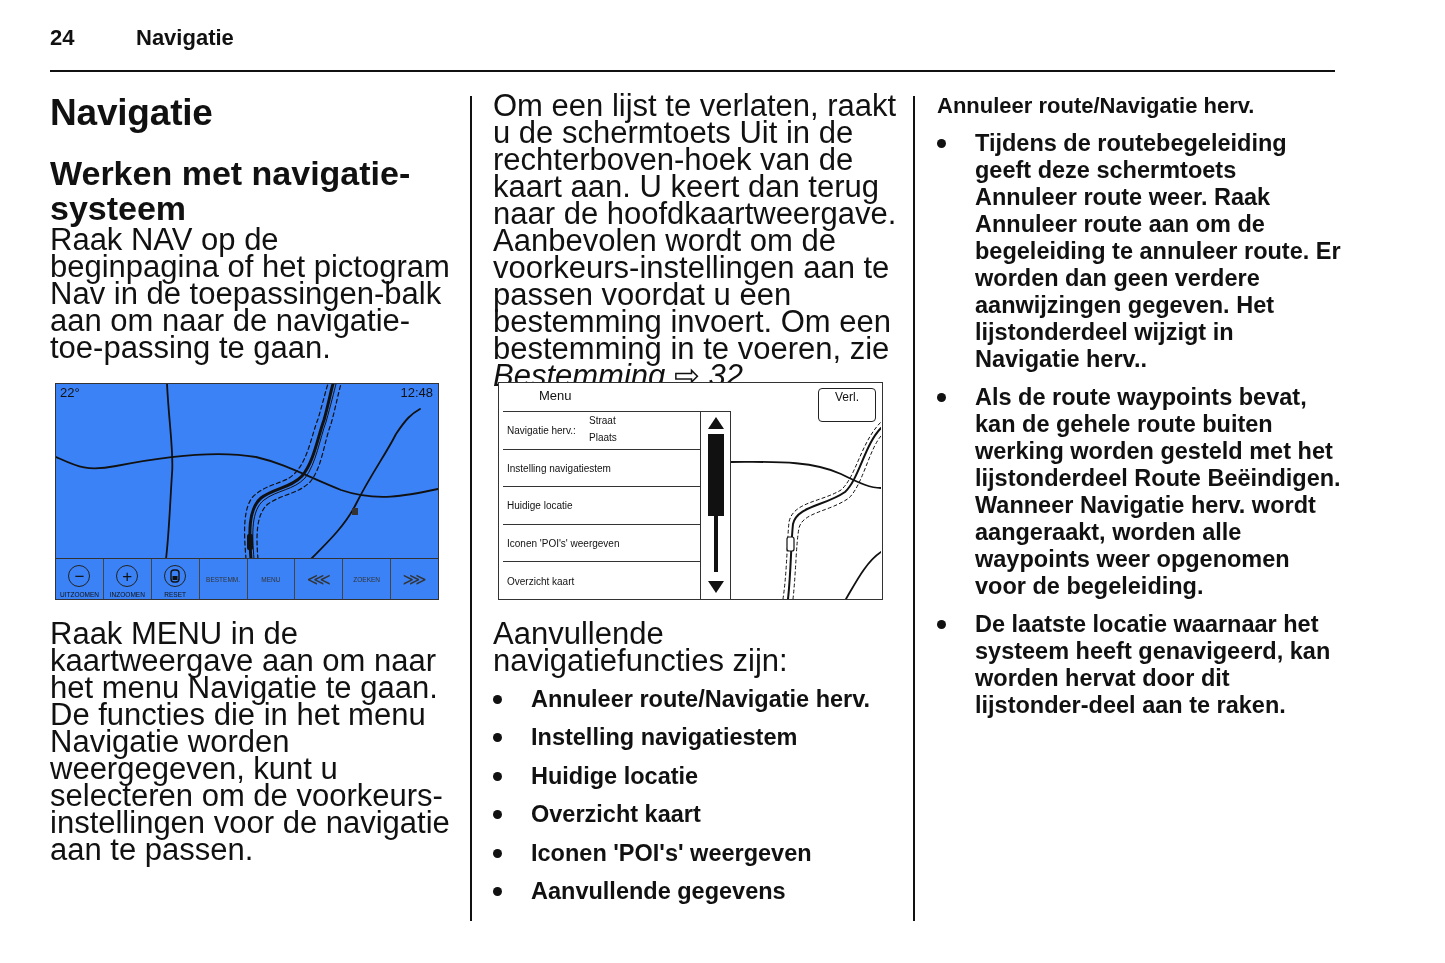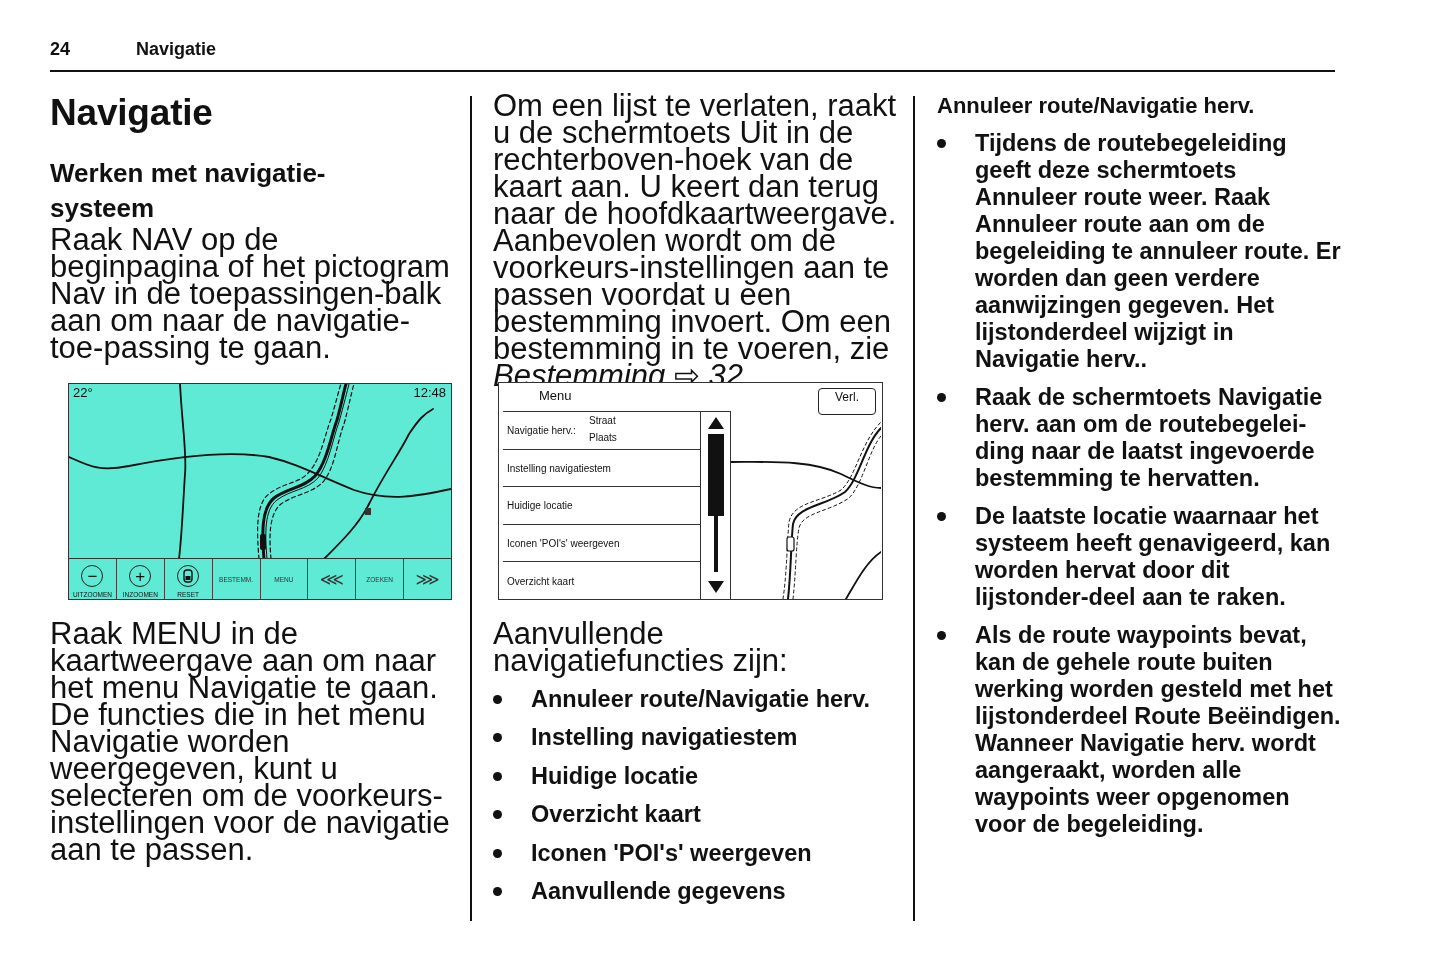--- a/index.html
+++ b/index.html
@@ -1,59 +1,59 @@
 <!DOCTYPE html>
 <html><head>
 <meta charset="utf-8">
 <style>
   html, body { margin: 0; padding: 0; background: #ffffff; }
   body { width: 1445px; height: 963px; position: relative; overflow: hidden;
          font-family: "Liberation Sans", sans-serif; color: #111111; }
-  .running-head { position: absolute; left: 50px; top: 39px; font-weight: bold; font-size: 18px; }
+  .running-head { position: absolute; left: 50px; top: 25px; font-weight: bold; font-size: 22px; }
   .running-head .pnum { display: inline-block; width: 86px; }
   .rule { position: absolute; left: 50px; top: 70px; width: 1285px; height: 2px; background: #111; }
   .coldiv { position: absolute; width: 1.5px; background: #111; top: 96px; height: 825px; }
   .col { position: absolute; top: 88px; }
   .col1 { left: 50px; width: 400px; }
   .col2 { left: 493px; width: 410px; top: 92px; }
   .col3 { left: 937px; width: 405px; top: 92px; }
   h1 { font-size: 37px; font-weight: bold; margin: 2px 0 0 0; line-height: 46px; letter-spacing: -0.2px; }
-  h2 { font-size: 26px; font-weight: bold; margin: 20px 0 0 0; line-height: 35px; }
+  h2 { font-size: 34px; font-weight: bold; margin: 20px 0 0 0; line-height: 35px; }
   h3 { font-size: 22px; font-weight: bold; margin: 0; line-height: 28px; }
   p { font-size: 31px; line-height: 27px; margin: 0; }
   .mt10 { }
   ul.bul { list-style: none; margin: 0; padding: 0; }
   ul.bul li { position: relative; padding-left: 38px; font-size: 23.5px; line-height: 27px; font-weight: bold; }
   ul.bul li .dot { position: absolute; left: 0; top: 9px; width: 9px; height: 9px; border-radius: 50%; background: #111; }
   .short li { margin-top: 11.5px; }
   .long li { margin-top: 11px; }
   .long li:first-child { margin-top: 10px; }
   em { font-style: italic; }
 
   
   .fig1 { position: absolute; left: 55px; top: 383px; width: 384px; height: 217px;
-          border: 1.5px solid #333; box-sizing: border-box; background: #5eead4; margin-left: 13px; }
+          border: 1.5px solid #333; box-sizing: border-box; background: #3b82f6; }
   .fig1 svg.map { position: absolute; left: 0; top: 0; }
   .fig1 .temp { position: absolute; left: 4px; top: 1px; font-size: 13px; }
   .fig1 .clock { position: absolute; right: 5px; top: 1px; font-size: 13px; }
   .toolbar { position: absolute; left: 0; bottom: 0; width: 100%; height: 41px; border-top: 1.5px solid #333;
              display: flex; box-sizing: border-box; }
   .tb { flex: 1; border-right: 1px solid #444; position: relative; display: flex; align-items: center; justify-content: center; }
   .tb:last-child { border-right: none; }
   .tb .tlabel { position: absolute; bottom: 1px; left: 0; right: 0; text-align: center; font-size: 6.5px; }
   .tb .ticon { position: absolute; top: 6px; left: 50%; transform: translateX(-50%); width: 22px; height: 22px;
                border: 1.5px solid #222; border-radius: 50%; box-sizing: border-box; display: flex; align-items: center; justify-content: center; font-size: 17px; line-height: 1; }
   .tb .ttext { font-size: 6.5px; color: #333; }
   .tb .tglyph { font-size: 17px; color: #333; }
 
   
   .fig2 { position: absolute; left: 498px; top: 382px; width: 385px; height: 218px;
           border: 1.5px solid #333; box-sizing: border-box; background: #fff; }
   .fig2 .mtitle { position: absolute; left: 40px; top: 5px; font-size: 13px; }
-  .fig2 .verl { position: absolute; right: 6px; top: 5px; width: 58px; height: 27px; border: 1.3px solid #222; border-radius: 4px;
+  .fig2 .verl { position: absolute; right: 6px; top: 5px; width: 58px; height: 34px; border: 1.3px solid #222; border-radius: 4px;
                 font-size: 12px; text-align: center; line-height: 17px; box-sizing: border-box; }
   .fig2 .mlist { position: absolute; left: 4px; top: 28px; width: 197px; height: 188px; border-top: 1.5px solid #333; border-right: 1.5px solid #333; }
   .fig2 .mitem { height: 37.5px; border-bottom: 1.3px solid #333; box-sizing: border-box; position: relative; font-size: 10px; }
   .fig2 .mitem:last-child { border-bottom: none; }
   .fig2 .mitem .ml { position: absolute; left: 4px; top: 50%; transform: translateY(-50%); }
   .fig2 .mitem .sub1 { position: absolute; left: 86px; top: 3px; font-size: 10px; }
   .fig2 .mitem .sub2 { position: absolute; left: 86px; top: 20px; font-size: 10px; text-align: center; }
   .fig2 .scroll { position: absolute; left: 201px; top: 28px; width: 31px; height: 188px; border-top: 1.5px solid #333; border-right: 1.5px solid #333; box-sizing: border-box; }
   .fig2 .scroll .up { position: absolute; left: 8px; top: 5px; width: 0; height: 0; border-left: 8px solid transparent; border-right: 8px solid transparent; border-bottom: 12px solid #111; }
   .fig2 .scroll .thumb { position: absolute; left: 8px; top: 22px; width: 16px; height: 82px; background: #111; }
@@ -198,17 +198,16 @@
     <li><span class="dot"></span><span>Overzicht kaart</span></li>
     <li><span class="dot"></span><span>Iconen 'POI's' weergeven</span></li>
     <li><span class="dot"></span><span>Aanvullende gegevens</span></li>
   </ul>
 </div>
 
 <div class="col col3">
   <h3>Annuleer route/Navigatie herv.</h3>
   <ul class="bul long">
     <li><span class="dot"></span><span>Tijdens de routebegeleiding geeft deze schermtoets Annuleer route weer. Raak Annuleer route aan om de begeleiding te annuleer route. Er worden dan geen verdere aanwijzingen gegeven. Het lijstonderdeel wijzigt in Navigatie herv..</span></li>
-    <li><span class="dot"></span><span>Raak de schermtoets Navigatie herv. aan om de routebegelei-ding naar de laatst ingevoerde bestemming te hervatten.</span></li>
+    <li><span class="dot"></span><span>Als de route waypoints bevat, kan de gehele route buiten werking worden gesteld met het lijstonderdeel Route Beëindigen. Wanneer Navigatie herv. wordt aangeraakt, worden alle waypoints weer opgenomen voor de begeleiding.</span></li>
     <li><span class="dot"></span><span>De laatste locatie waarnaar het systeem heeft genavigeerd, kan worden hervat door dit lijstonder-deel aan te raken.</span></li>
-    <li><span class="dot"></span><span>Als de route waypoints bevat, kan de gehele route buiten werking worden gesteld met het lijstonderdeel Route Beëindigen. Wanneer Navigatie herv. wordt aangeraakt, worden alle waypoints weer opgenomen voor de begeleiding.</span></li>
   </ul>
 </div>
 
 </body></html>

